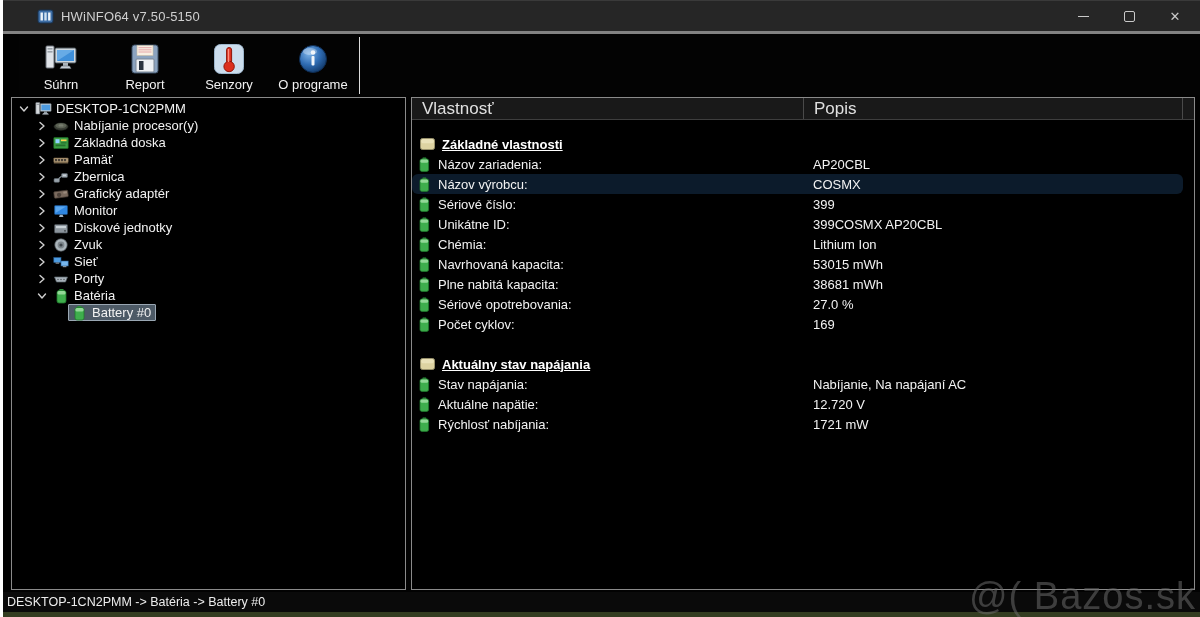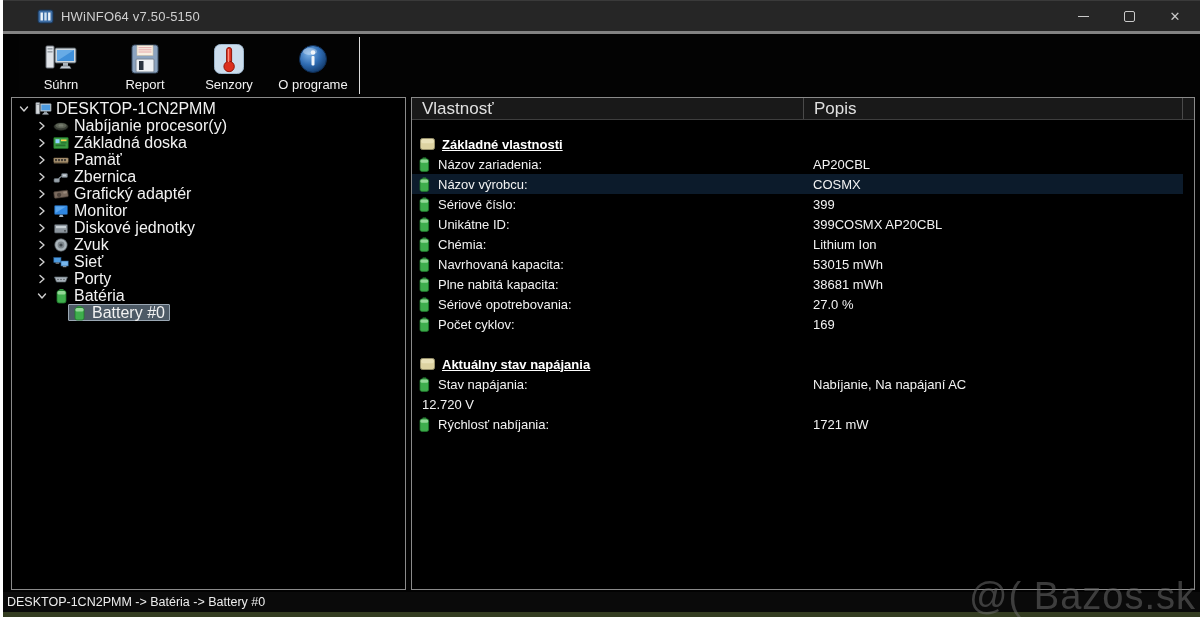--- a/index.html
+++ b/index.html
@@ -32,36 +32,36 @@
 
   
   .tree-panel{position:absolute;left:8px;top:97px;width:395px;height:493px;background:#000;
               border:1px solid #8a8a8a;box-sizing:border-box;padding-top:2px;overflow:hidden;}
   .tree-row{height:17px;display:flex;align-items:center;white-space:nowrap;}
   .chev{width:16px;height:16px;display:inline-flex;align-items:center;justify-content:center;flex:none;}
   .tree-box{display:inline-flex;align-items:center;height:17px;padding:0 4px 0 1px;
             border:1px solid transparent;box-sizing:border-box;}
   .tree-box.selected{background:#4d5a66;border-color:#9aa7b3;border-radius:1px;}
   .tree-icon{width:18px;height:16px;flex:none;display:inline-flex;align-items:center;justify-content:center;}
-  .tree-label{font-size:16px;color:#f2f2f2;margin-left:4px;}
+  .tree-label{font-size:13px;color:#f2f2f2;margin-left:4px;}
 
   
   .props-panel{position:absolute;left:408px;top:97px;width:784px;height:493px;background:#000;
                border:1px solid #8a8a8a;box-sizing:border-box;overflow:hidden;}
   .props-header{height:22px;background:#191919;display:grid;grid-template-columns:391px 379px 1fr;
                 border-bottom:1px solid #3e3e3e;box-sizing:border-box;}
   .ph-cell{font-size:17px;color:#e0e0e0;display:flex;align-items:center;padding-left:10px;box-sizing:border-box;}
   .ph-mid,.ph-end{border-left:1px solid #4a4a4a;}
   .props-body{padding-top:14px;}
   .section-row{height:20px;display:flex;align-items:center;padding-left:8px;}
   .sec-icon{width:15px;height:14px;margin-right:7px;flex:none;}
   .sec-title{font-size:13px;font-weight:bold;text-decoration:underline;color:#ffffff;}
   .section-gap{height:20px;}
   .prop-row{height:20px;width:771px;display:grid;grid-template-columns:391px 1fr;align-items:center;}
-  .prop-row.selected{background:#0c1b2b;}
+  .prop-row.selected{background:#0c1b2b;border-radius:6px;}
   .prop-label-cell{display:flex;align-items:center;padding-left:7px;}
   .prop-icon{width:11px;height:15px;margin-right:8px;flex:none;}
   .prop-label{font-size:13px;color:#f2f2f2;text-align:right;}
   .prop-value{font-size:13px;color:#f2f2f2;padding-left:10px;}
 
   
   .statusbar{position:absolute;left:0;top:592px;width:1200px;height:20px;background:#0a0a0a;
              display:flex;align-items:center;padding-left:4px;box-sizing:border-box;
              font-size:12.5px;color:#ececec;}
   .bottom-strip{position:absolute;left:0;top:612px;width:1200px;height:5px;background:#343d21;}
@@ -518,20 +518,28 @@
             <span class="prop-icon"><svg width="11" height="15" viewBox="0 0 11 15">
                 <rect x="3.4" y="0.6" width="4" height="1.8" rx="0.7" fill="#2f8f3c"></rect>
                 <rect x="1" y="2" width="8.6" height="12.4" rx="1.8" fill="#3fae4d" stroke="#1e7a2c" stroke-width="0.8"></rect>
                 <rect x="1.4" y="2.4" width="7.8" height="3.4" rx="1.5" fill="#93d897"></rect>
               </svg></span>
             <span class="prop-label">Stav napájania:</span>
           </span>
           <span class="prop-value">Nabíjanie, Na napájaní AC</span>
         </div>
         <div class="prop-row">
+          <span class="prop-label-cell">
+            <span class="prop-icon"><svg width="11" height="15" viewBox="0 0 11 15">
+                <rect x="3.4" y="0.6" width="4" height="1.8" rx="0.7" fill="#2f8f3c"></rect>
+                <rect x="1" y="2" width="8.6" height="12.4" rx="1.8" fill="#3fae4d" stroke="#1e7a2c" stroke-width="0.8"></rect>
+                <rect x="1.4" y="2.4" width="7.8" height="3.4" rx="1.5" fill="#93d897"></rect>
+              </svg></span>
+            <span class="prop-label">Aktuálne napätie:</span>
+          </span>
           <span class="prop-value">12.720 V</span>
         </div>
         <div class="prop-row">
           <span class="prop-label-cell">
             <span class="prop-icon"><svg width="11" height="15" viewBox="0 0 11 15">
                 <rect x="3.4" y="0.6" width="4" height="1.8" rx="0.7" fill="#2f8f3c"></rect>
                 <rect x="1" y="2" width="8.6" height="12.4" rx="1.8" fill="#3fae4d" stroke="#1e7a2c" stroke-width="0.8"></rect>
                 <rect x="1.4" y="2.4" width="7.8" height="3.4" rx="1.5" fill="#93d897"></rect>
               </svg></span>
             <span class="prop-label">Rýchlosť nabíjania:</span>

